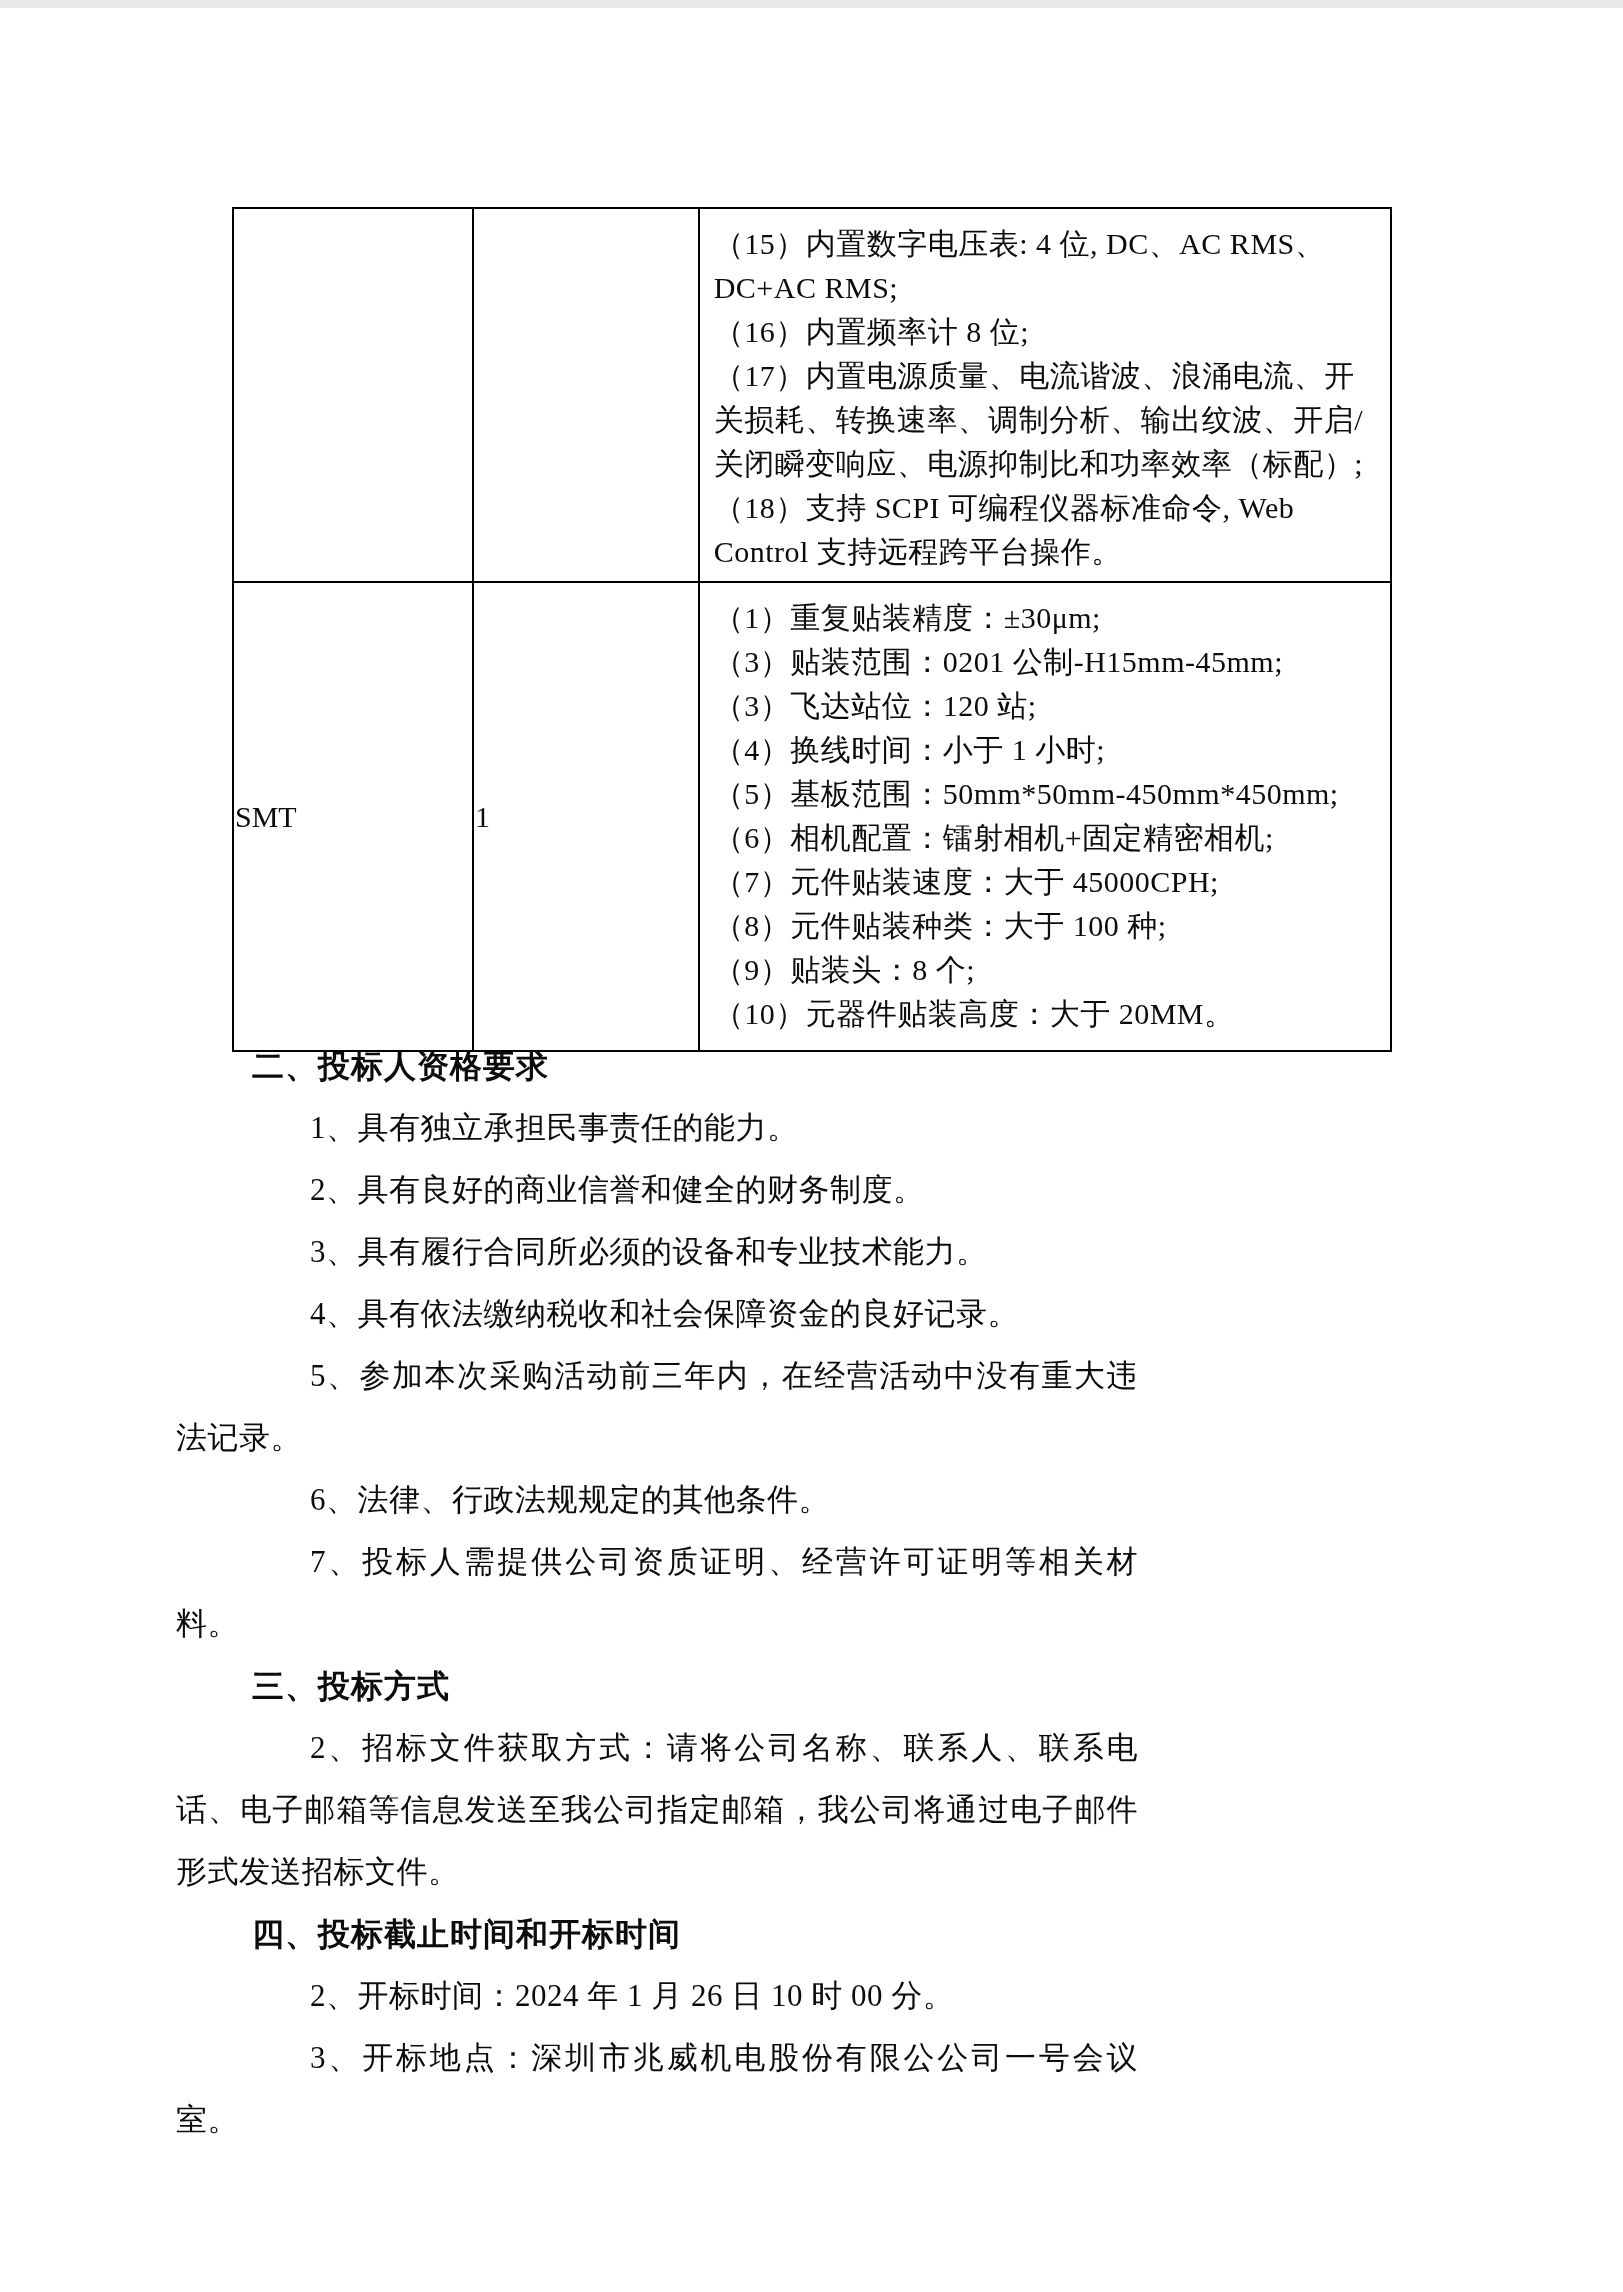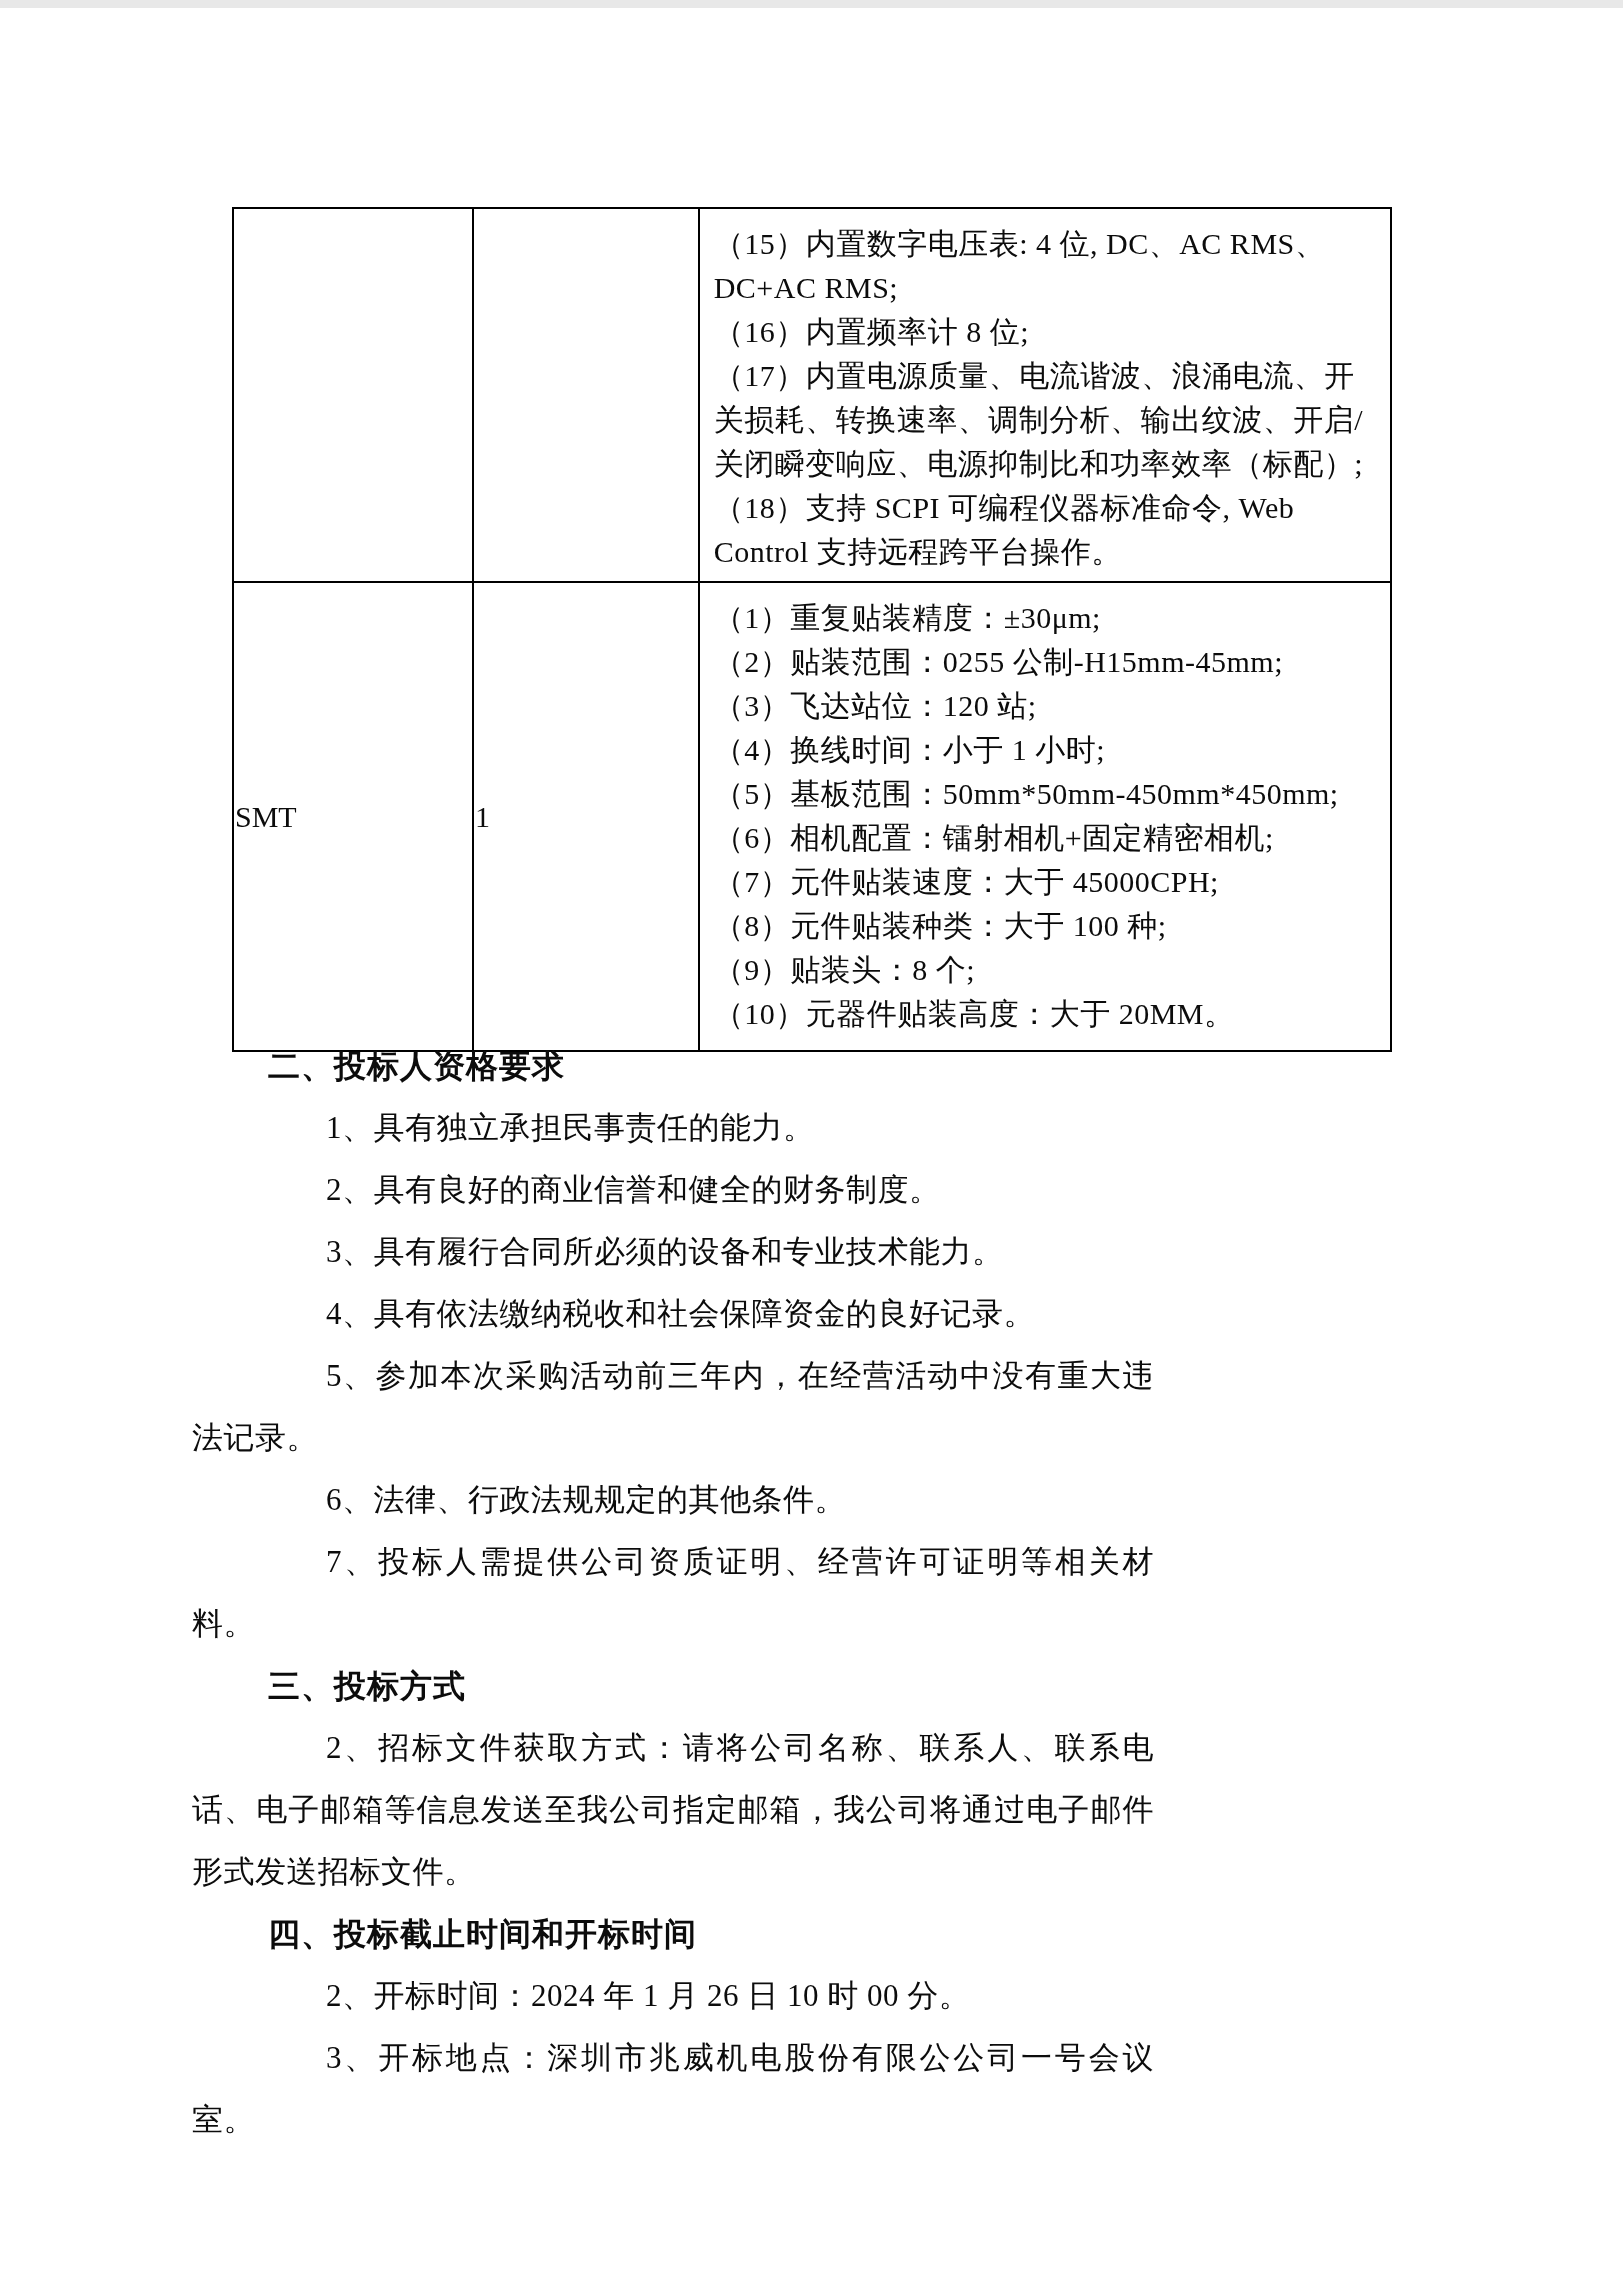--- a/index.html
+++ b/index.html
@@ -44,21 +44,21 @@
   .row-cont  .c-specs { height: 299px; }
   .row-main  .c-specs { height: 446px; }
   .spec-line {
     font-size: 30px;
     line-height: 44px;
     letter-spacing: 0.5px;
   }
   
   .sections {
     position: absolute;
-    left: 16px;
+    left: 0;
     top: 1027px;
     width: 1322px;
   }
   .section-heading {
     margin: 0 181px 0 252px;
     font-size: 32px;
     font-weight: bold;
     line-height: 62px;
     letter-spacing: 1px;
   }
@@ -91,21 +91,21 @@
             <div class="spec-line">（16）内置频率计 8 位;</div>
             <div class="spec-line">（17）内置电源质量、电流谐波、浪涌电流、开关损耗、转换速率、调制分析、输出纹波、开启/关闭瞬变响应、电源抑制比和功率效率（标配）;</div>
             <div class="spec-line">（18）支持 SCPI 可编程仪器标准命令, Web Control 支持远程跨平台操作。</div>
           </td>
         </tr>
         <tr class="row-main">
           <td class="c-name">SMT</td>
           <td class="c-qty">1</td>
           <td class="c-specs">
             <div class="spec-line">（1）重复贴装精度：±30μm;</div>
-            <div class="spec-line">（2）贴装范围：0255 公制-H15mm-45mm;</div>
+            <div class="spec-line">（3）贴装范围：0201 公制-H15mm-45mm;</div>
             <div class="spec-line">（3）飞达站位：120 站;</div>
             <div class="spec-line">（4）换线时间：小于 1 小时;</div>
             <div class="spec-line">（5）基板范围：50mm*50mm-450mm*450mm;</div>
             <div class="spec-line">（6）相机配置：镭射相机+固定精密相机;</div>
             <div class="spec-line">（7）元件贴装速度：大于 45000CPH;</div>
             <div class="spec-line">（8）元件贴装种类：大于 100 种;</div>
             <div class="spec-line">（9）贴装头：8 个;</div>
             <div class="spec-line">（10）元器件贴装高度：大于 20MM。</div>
           </td>
         </tr>

